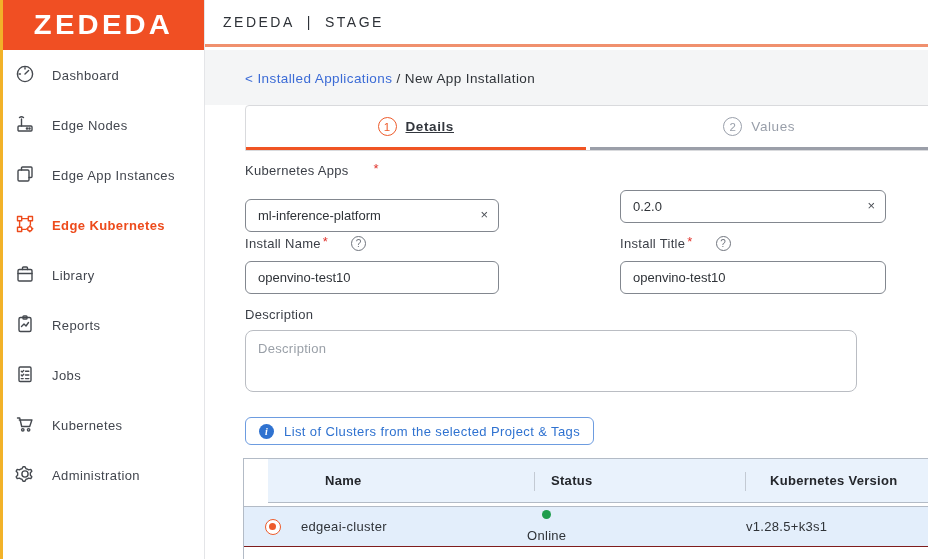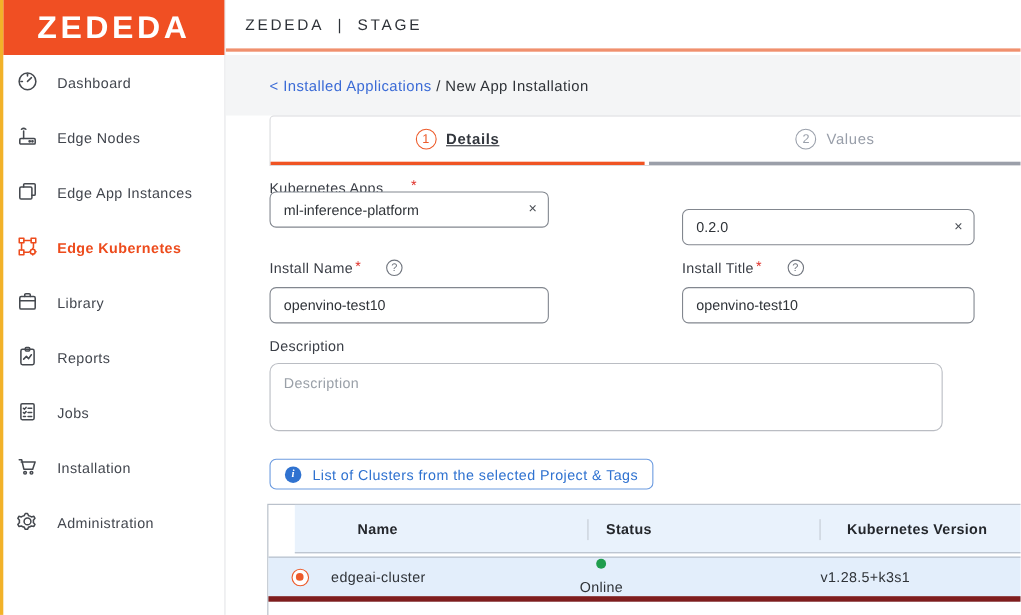--- a/index.html
+++ b/index.html
@@ -67,21 +67,21 @@
   .info-chip .i-ic { width:15px; height:15px; border-radius:50%; background:#2f72d0; color:#fff;
                      font-size:10px; font-style:italic; font-weight:bold; font-family:"Liberation Serif", serif;
                      display:flex; align-items:center; justify-content:center; }
   .info-chip .txt { font-size:13px; color:#2f72d0; letter-spacing:.4px; }
 
   
   .ctable { position:absolute; left:38px; right:-2px; top:408px; height:220px; background:#fff;
             border:1px solid #b3bbc6; }
   .thead { height:44px; background:#e9f2fc; display:flex; align-items:center; border-bottom:1px solid #b3bbc6;margin-left:24px; }
   .trow  { height:41px; background:#e3eefb; display:flex; align-items:center; margin-top:3px;
-           border-top:1px solid #b3bbc6; border-bottom:5px solid #7f1d1d; cursor:pointer; }
+           border-top:1px solid #b3bbc6; border-bottom:1px solid #7f1d1d; cursor:pointer; }
   .c1 { width:57px; display:flex; justify-content:center; }
   .c2 { width:210px; position:relative; height:100%; display:flex; align-items:center; }
   .c3 { width:211px; position:relative; height:100%; display:flex; align-items:center; padding-left:16px; }
   .c4 { flex:1; height:100%; display:flex; align-items:center; padding-left:24px; }
   .thead .hdr { font-size:13px; font-weight:bold; color:#24272c; letter-spacing:.3px; }
   .thead .c2::after, .thead .c3::after { content:""; position:absolute; right:0; top:13px; width:1px; height:19px; background:#c3cad3; }
   .trow .cell { font-size:13px; color:#2f3338; letter-spacing:.3px; }
   .radio { width:16px; height:16px; border-radius:50%; border:1.5px solid #ed5b2b; display:flex;
            align-items:center; justify-content:center; cursor:pointer; background:#fff; }
   .radio .dot { width:7px; height:7px; border-radius:50%; background:#ed5b2b; }
@@ -168,21 +168,21 @@
             <line x1="10.5" y1="14.6" x2="13.8" y2="14.6"></line>
           </svg></span>
       <span>Jobs</span>
     </div>
     <div class="nav-item">
       <span><svg width="20" height="20" viewBox="0 0 20 20">
             <path d="M2.5 4 h2.2 l2 8.5 h8 l2.2 -6.5 h-12.6"></path>
             <circle cx="7.8" cy="15.8" r="1.2"></circle>
             <circle cx="13.6" cy="15.8" r="1.2"></circle>
           </svg></span>
-      <span>Installation</span>
+      <span>Kubernetes</span>
     </div>
     <div class="nav-item">
       <span><svg width="20" height="20" viewBox="0 0 20 20">
             <circle cx="10" cy="10" r="3.1"></circle>
             <path d="M10 2.8 l1 2 a5.6 5.6 0 0 1 2.6 1.1 l2.2 -0.5 l1 1.8 l-1.5 1.7 a5.6 5.6 0 0 1 0 2.2 l1.5 1.7 l-1 1.8 l-2.2 -0.5 a5.6 5.6 0 0 1 -2.6 1.1 l-1 2 l-2 0 l-1 -2 a5.6 5.6 0 0 1 -2.6 -1.1 l-2.2 0.5 l-1 -1.8 l1.5 -1.7 a5.6 5.6 0 0 1 0 -2.2 l-1.5 -1.7 l1 -1.8 l2.2 0.5 a5.6 5.6 0 0 1 2.6 -1.1 l1 -2 z"></path>
           </svg></span>
       <span>Administration</span>
     </div>
   </div>
 
@@ -211,21 +211,21 @@
 
     <div class="flabel" style="left:40px; top:113px;">
       <span>Kubernetes Apps</span>
         <span class="req">*</span>
     </div>
     <div class="flabel" style="left:415px; top:113px;margin-top:45px;">
       <span>Version</span>
         <span class="req">*</span>
     </div>
 
-    <div class="fwrap" style="left:40px; top:124px; width:254px;">
+    <div class="fwrap" style="left:40px; top:149px; width:254px;">
       <input readonly="" value="ml-inference-platform" style="">
       <span class="clear-x">×</span>
     </div>
     <div class="fwrap" style="left:415px; top:140px; width:266px;">
       <input readonly="" value="0.2.0" style="">
       <span class="clear-x">×</span>
     </div>
 
     <div class="flabel" style="left:40px; top:186px;">
       <span><span>Install Name</span><span class="req">*</span></span>

